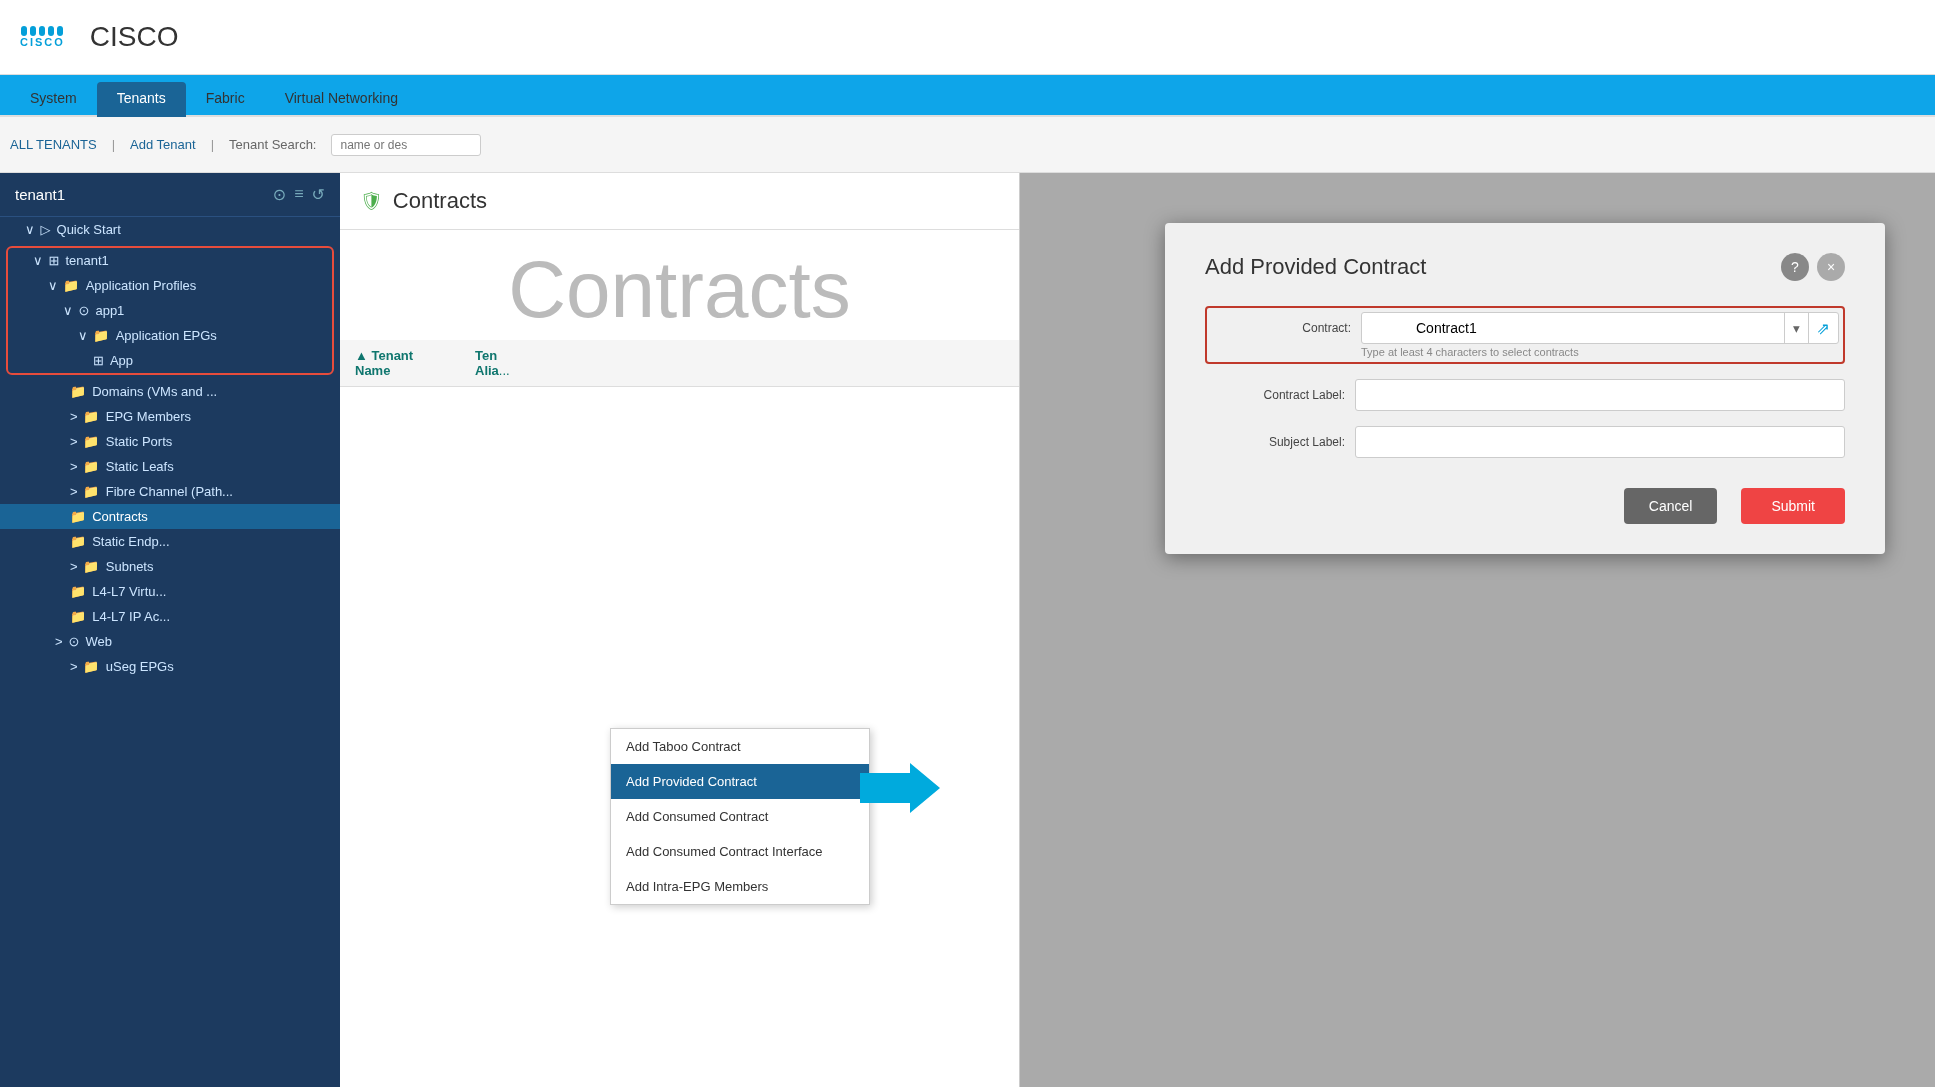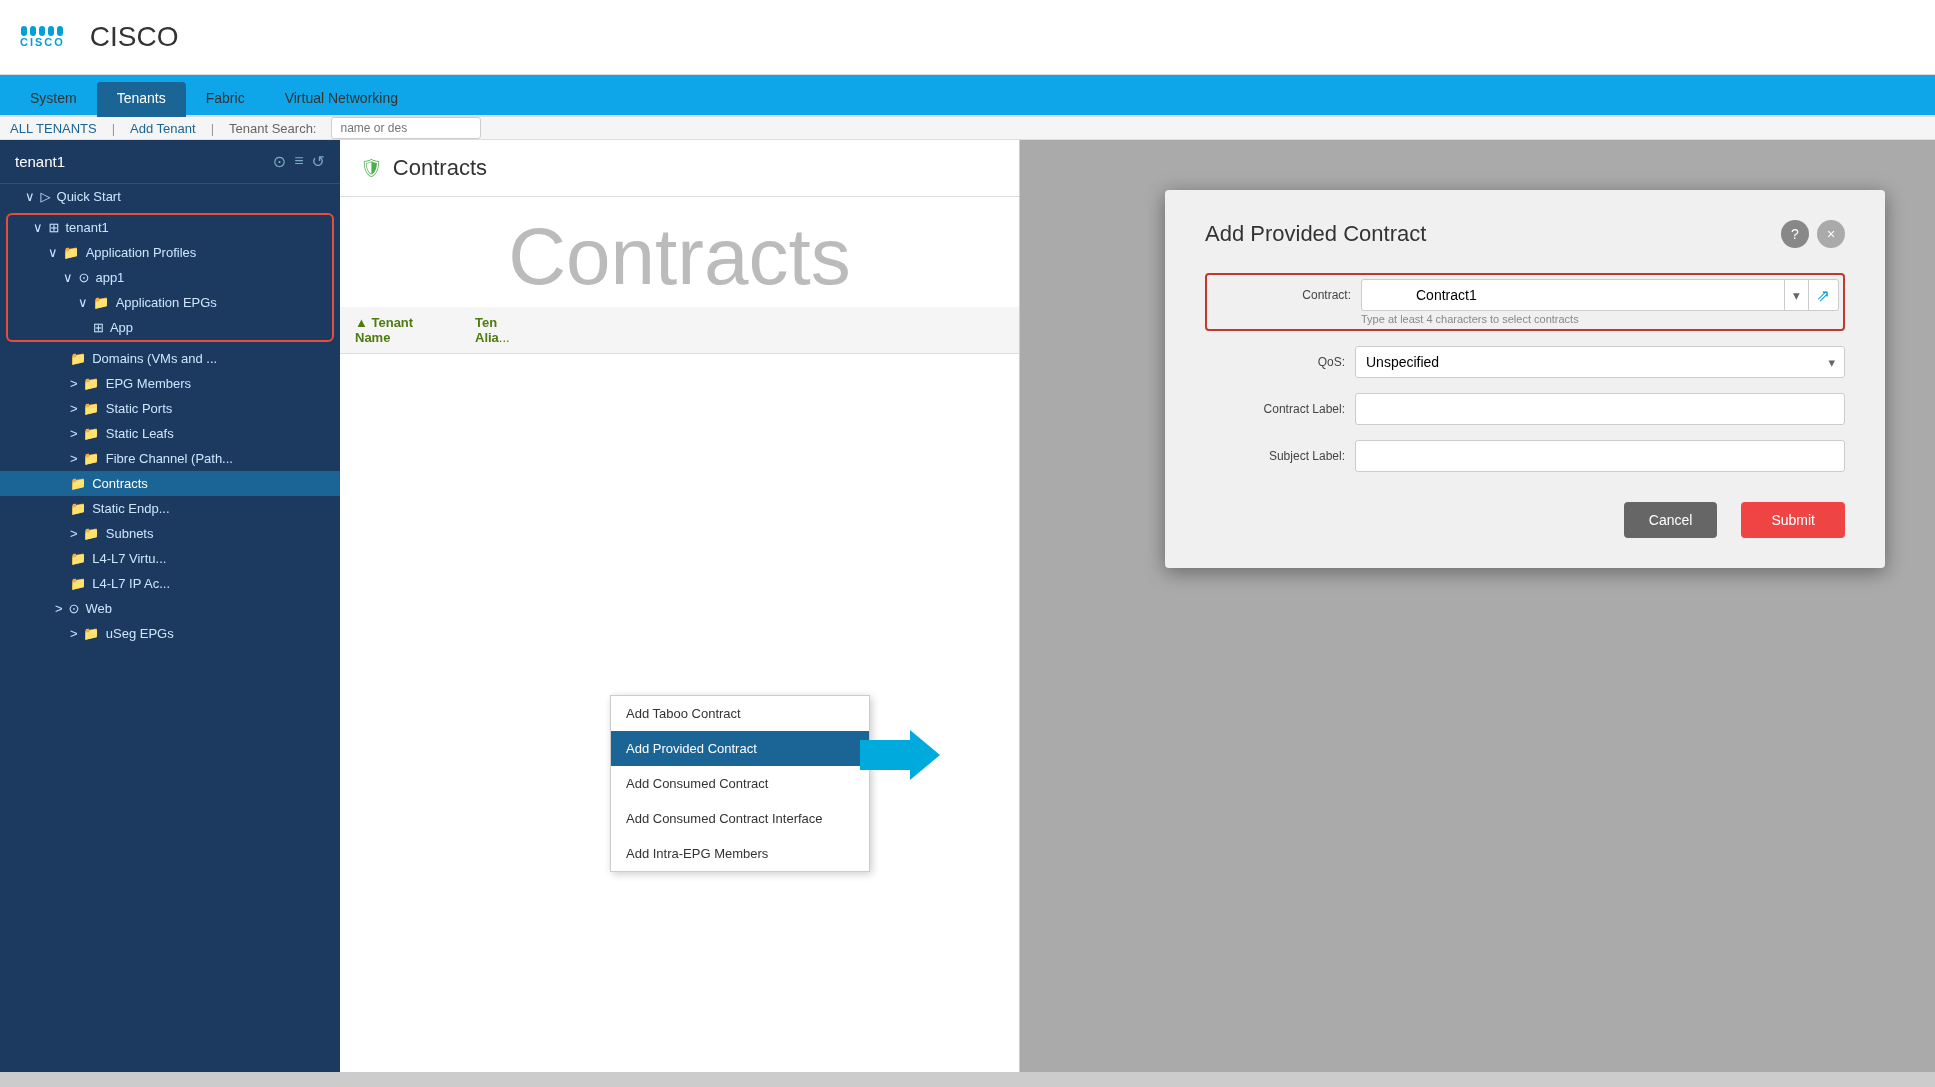--- a/index.html
+++ b/index.html
@@ -59,21 +59,21 @@
     }
 
     
     .sub-nav {
       background: #f5f5f5;
       display: flex;
       align-items: center;
       padding: 6px 10px;
       border-bottom: 1px solid #ddd;
       gap: 15px;
-      height: 23px;
+      height: 56px;
     }
     .sub-nav a { color: #1a6496; text-decoration: none; font-size: 13px; }
     .sub-nav-sep { color: #999; }
     .sub-nav-label { color: #666; }
     .sub-nav input {
       border: 1px solid #ccc;
       padding: 3px 8px;
       border-radius: 3px;
       font-size: 12px;
       width: 150px;
@@ -180,21 +180,21 @@
     }
     .contracts-icon { color: #4cae4c; font-size: 18px; }
 
     .contracts-table-header {
       display: flex;
       padding: 8px 15px;
       background: #f5f5f5;
       border-bottom: 1px solid #ddd;
       font-weight: bold;
       font-size: 13px;
-      color: #4d7c0f;
+      color: #0f766e;
     }
     .col-tenant { width: 120px; }
     .col-alias { width: 120px; }
 
     
     .gray-bg {
       position: absolute;
       top: 0;
       left: 680px;
       right: 0;
@@ -536,31 +536,20 @@
             <span class="form-label">Contract:</span>
             <div class="form-input-with-btn">
               <input type="text" style="flex: 1 1 0%; padding: 7px 10px; border: none; outline: none; font-size: 14px;" value="Contract1">
               <button class="form-input-btn">▾</button>
               <button class="form-input-btn link-btn" style="color:#049fd9;font-size:16px;">⇗</button>
             </div>
           </div>
           <div style="padding-left:150px; font-size:11px; color:#888; margin-top:2px;">Type at least 4 characters to select contracts</div>
         </div>
 
-        <div class="form-row">
-          <span class="form-label">QoS:</span>
-          <div class="select-wrapper">
-            <select>
-              <option>Unspecified</option>
-              <option>Level1</option>
-              <option>Level2</option>
-              <option>Level3</option>
-            </select>
-          </div>
-        </div>
 
         <div class="form-row">
           <span class="form-label">Contract Label:</span>
           <input type="text" class="form-input" value="" style="">
         </div>
 
         <div class="form-row">
           <span class="form-label">Subject Label:</span>
           <input type="text" class="form-input" value="" style="">
         </div>

